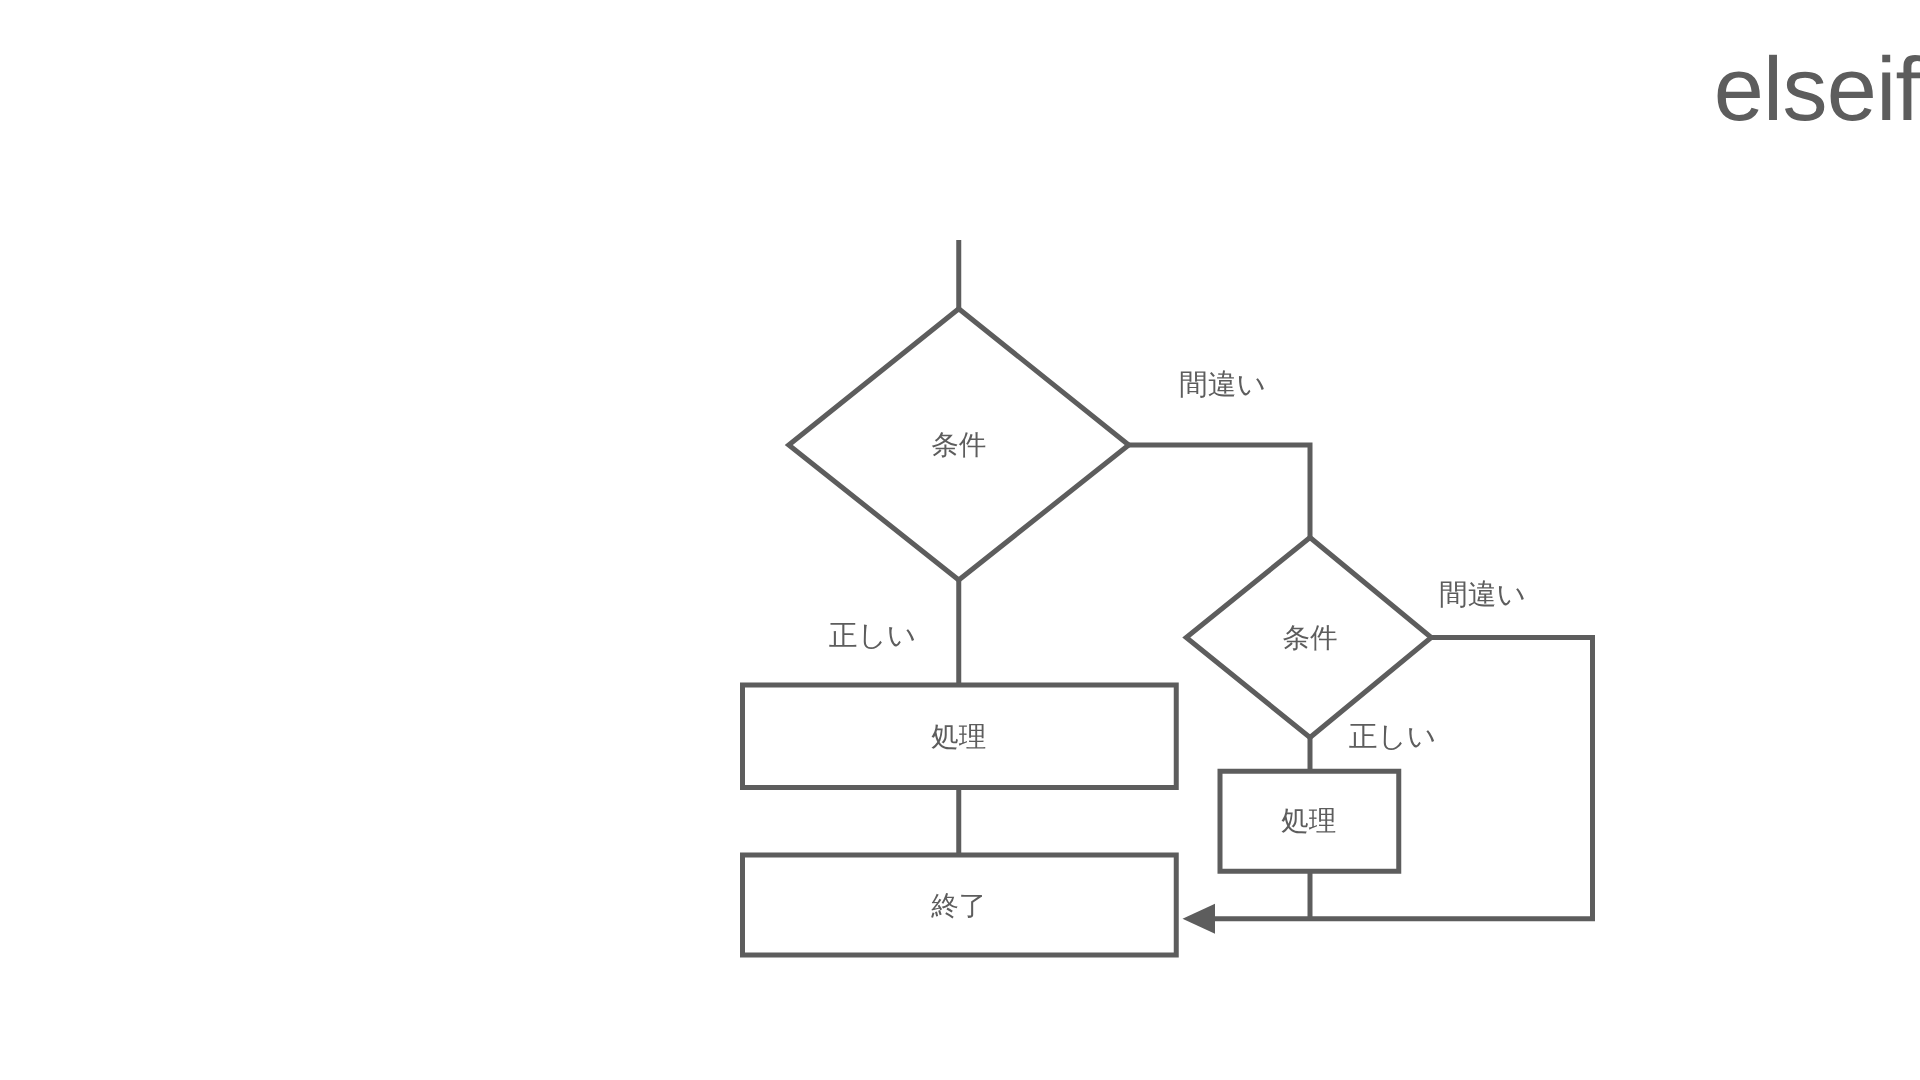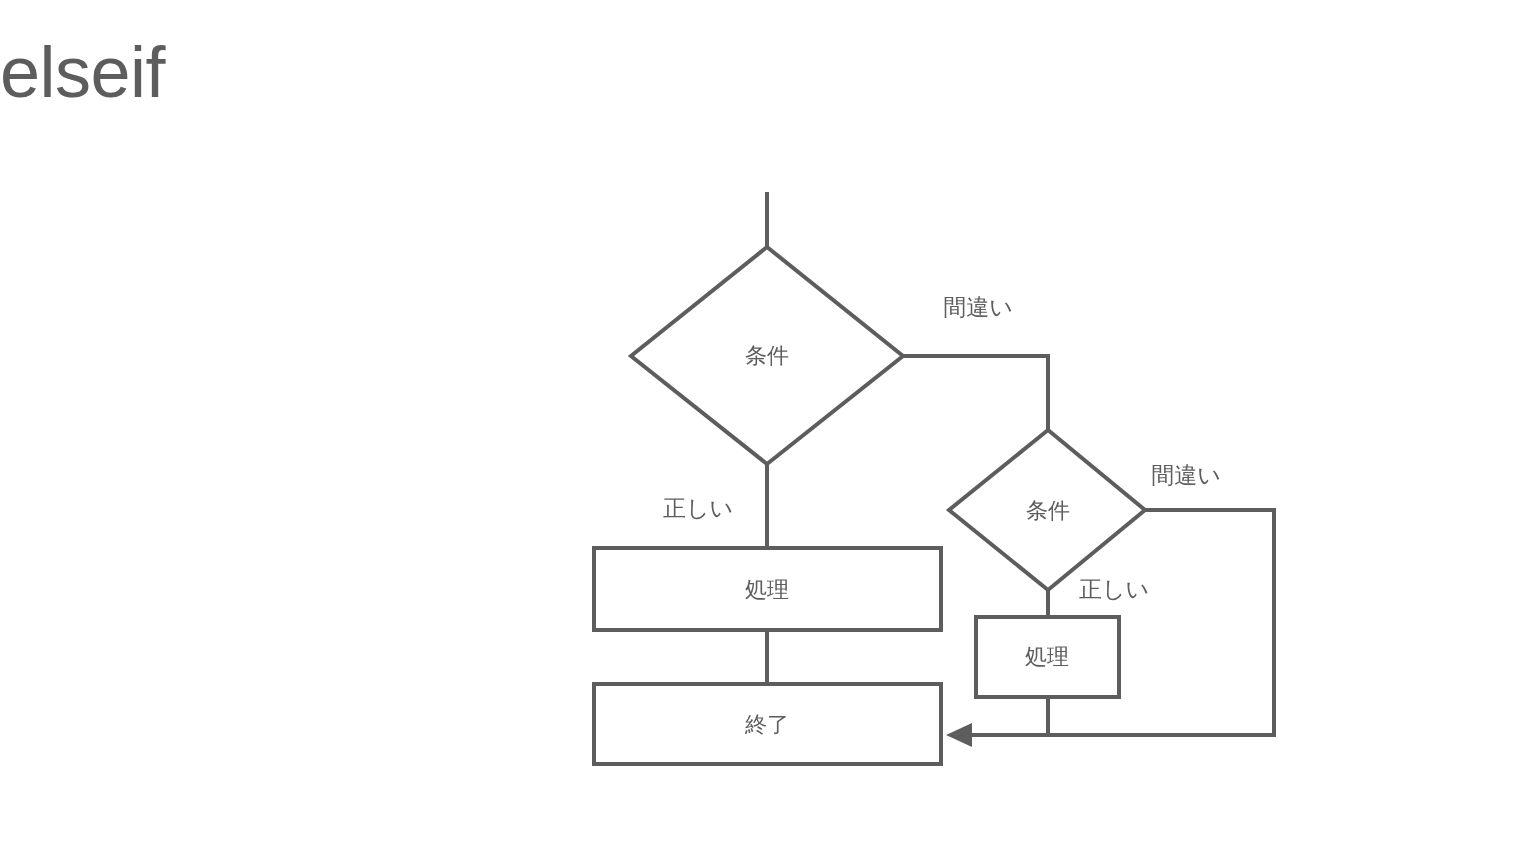--- a/index.html
+++ b/index.html
@@ -17,21 +17,21 @@
     position: relative;
     width: 1536px;
     height: 864px;
     background: #ffffff;
   }
   #diagram-title {
     position: absolute;
     left: 0;
     top: 36px;
     width: 1536px;
-    text-align: left;
+    text-align: right;
     font-size: 72px;
     font-weight: 400;
     color: #5d5d5d;
     letter-spacing: -0.5px;
     line-height: 1;
     
     transform: translateX(0px);
   }
   svg#flow {
     position: absolute;

